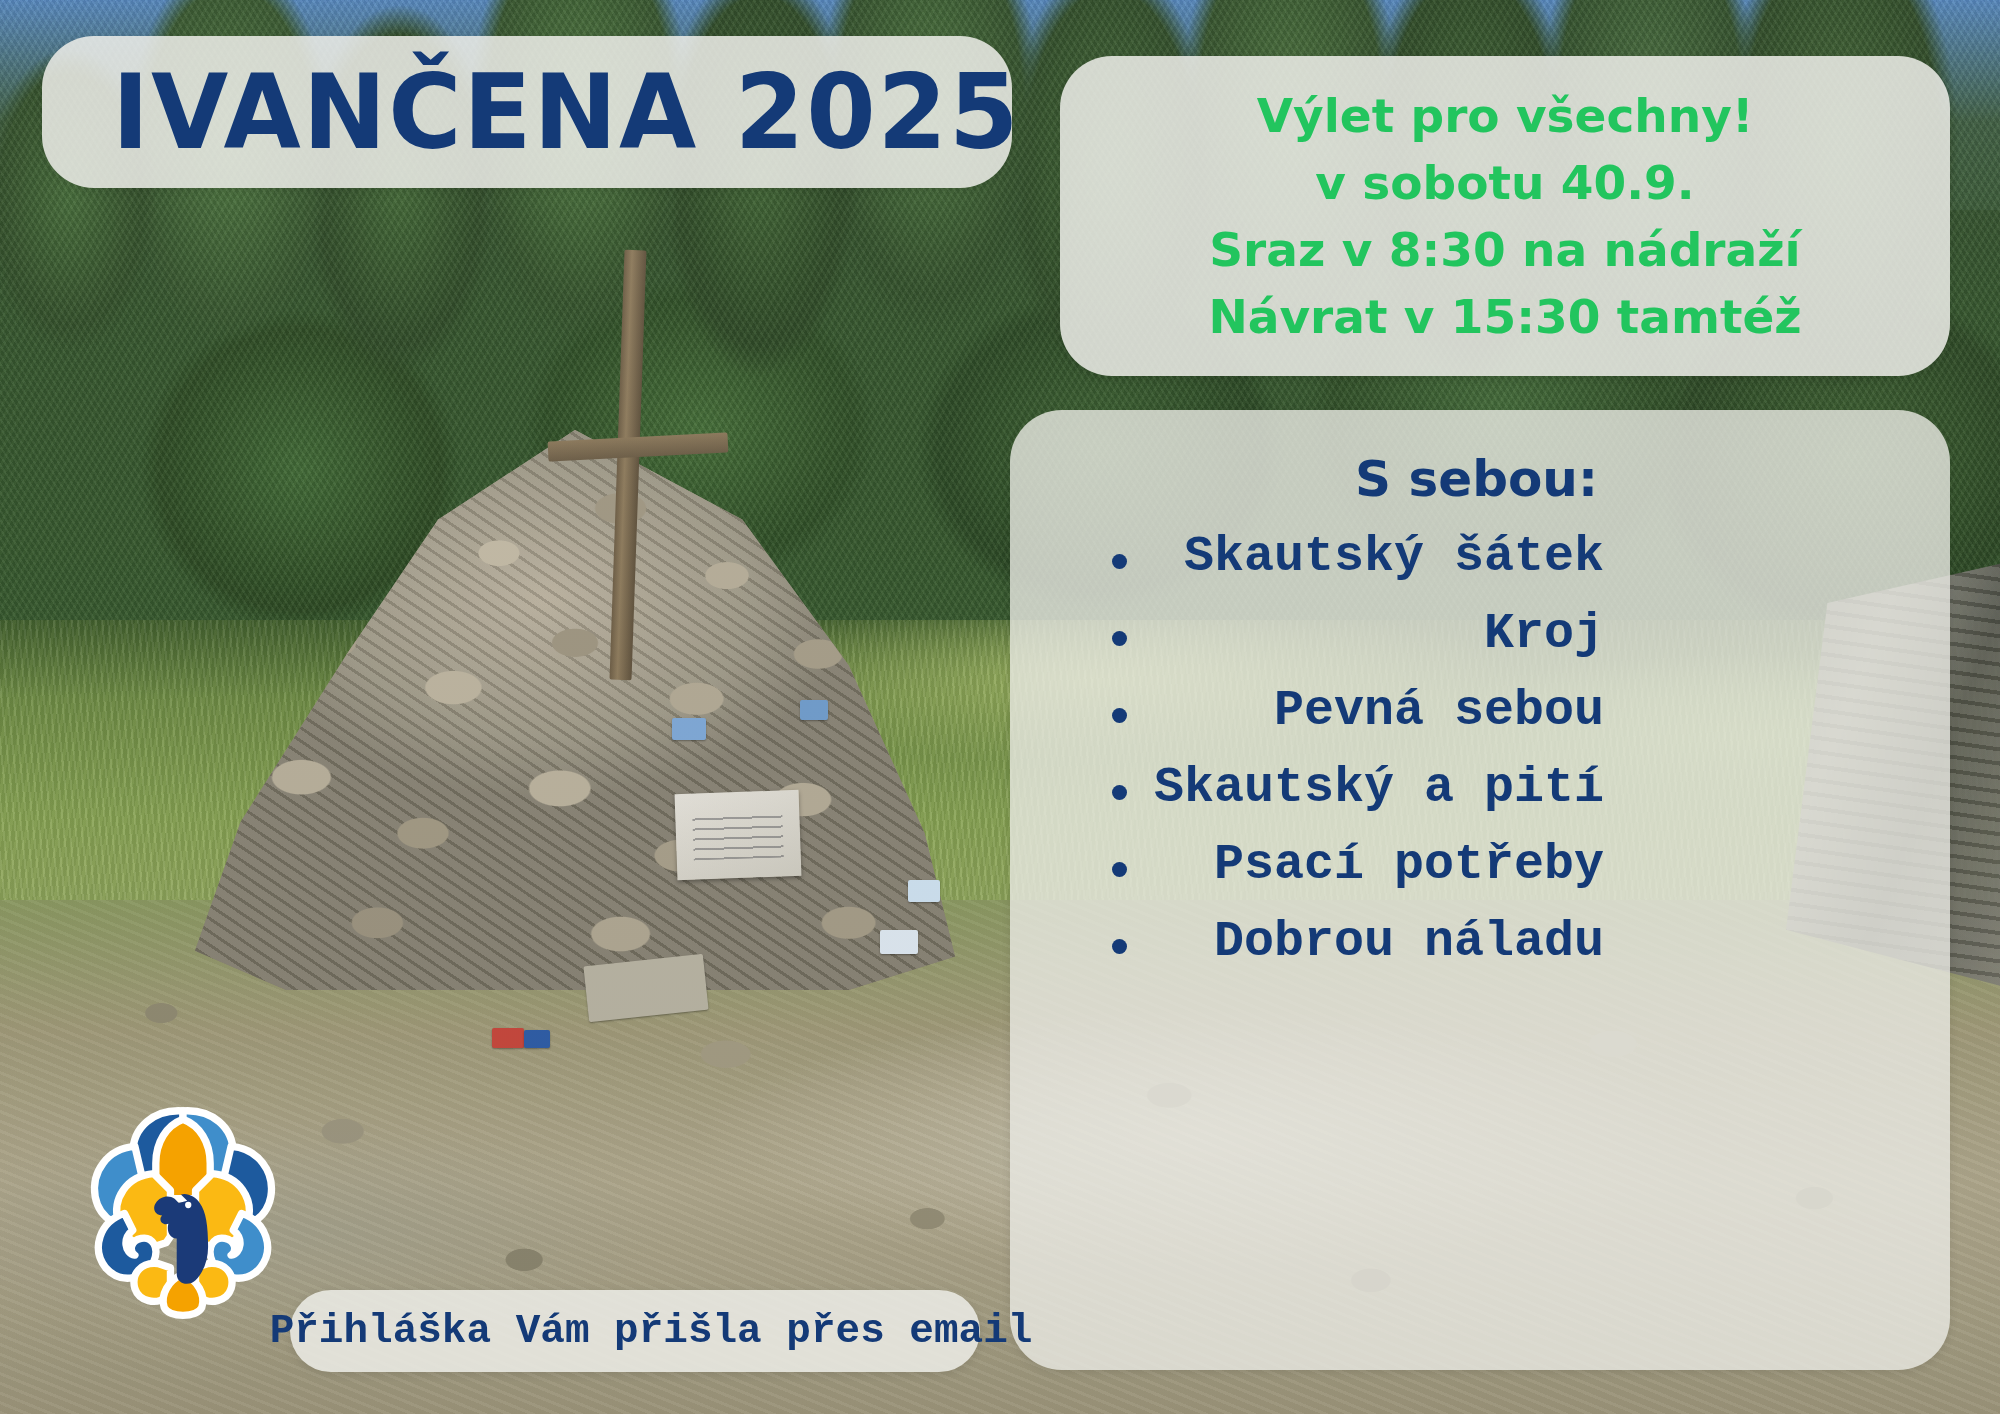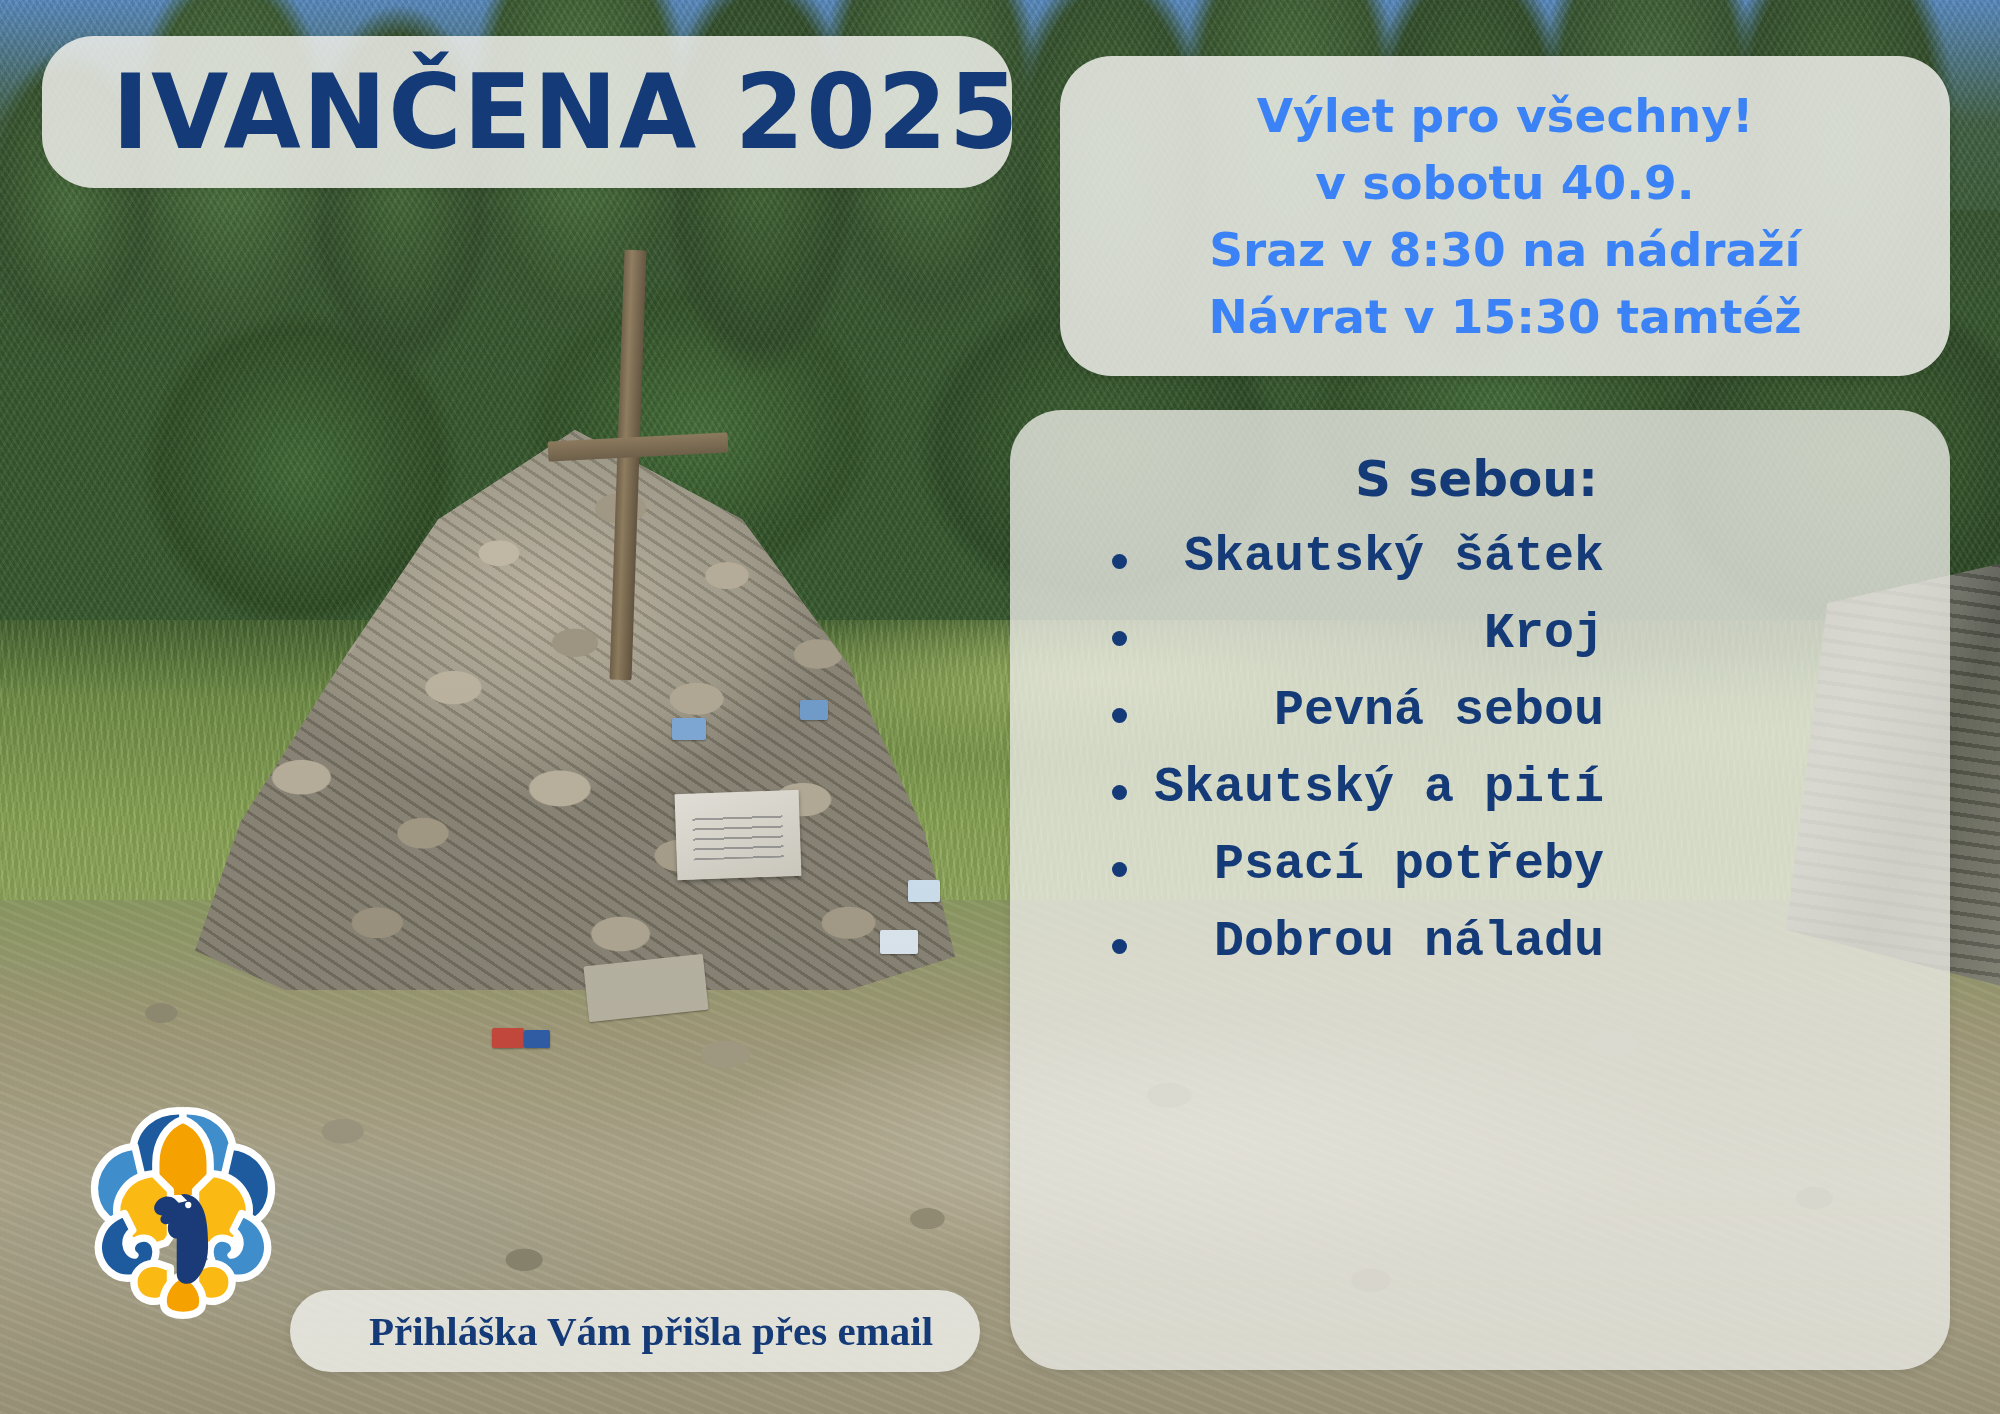--- a/index.html
+++ b/index.html
@@ -220,21 +220,21 @@
     align-items: center; justify-content: center;
     gap: 6px;
     padding: 18px 34px;
     box-sizing: border-box;
   }
   #info-panel .line {
     font-family: "DejaVu Sans", sans-serif;
     font-weight: 700;
     font-size: 47px;
     line-height: 1.30;
-    color: #3b82f6;
+    color: #22c55e;
     white-space: nowrap;
   }
 
   #pack-panel {
     left: 1010px; top: 410px;
     width: 940px; height: 960px;
     padding: 26px 40px 30px 40px;
     box-sizing: border-box;
     display: flex; flex-direction: column; align-items: center;
     background: rgba(234,234,228,0.80);
@@ -287,21 +287,21 @@
   }
 
   #email-panel {
     left: 290px; top: 1290px;
     width: 690px; height: 82px;
     display: flex; align-items: center; justify-content: center;
     border-radius: 44px;
     background: rgba(236,236,230,0.86);
   }
   #email-text {
-    font-family: Liberation Serif, serif;
+    font-family: Liberation Mono, monospace;
     font-weight: 700;
     font-size: 41px;
     color: #143a77;
     white-space: nowrap;
     margin-left: 32px;
   }
 
   
   #logo {
     position: absolute;

